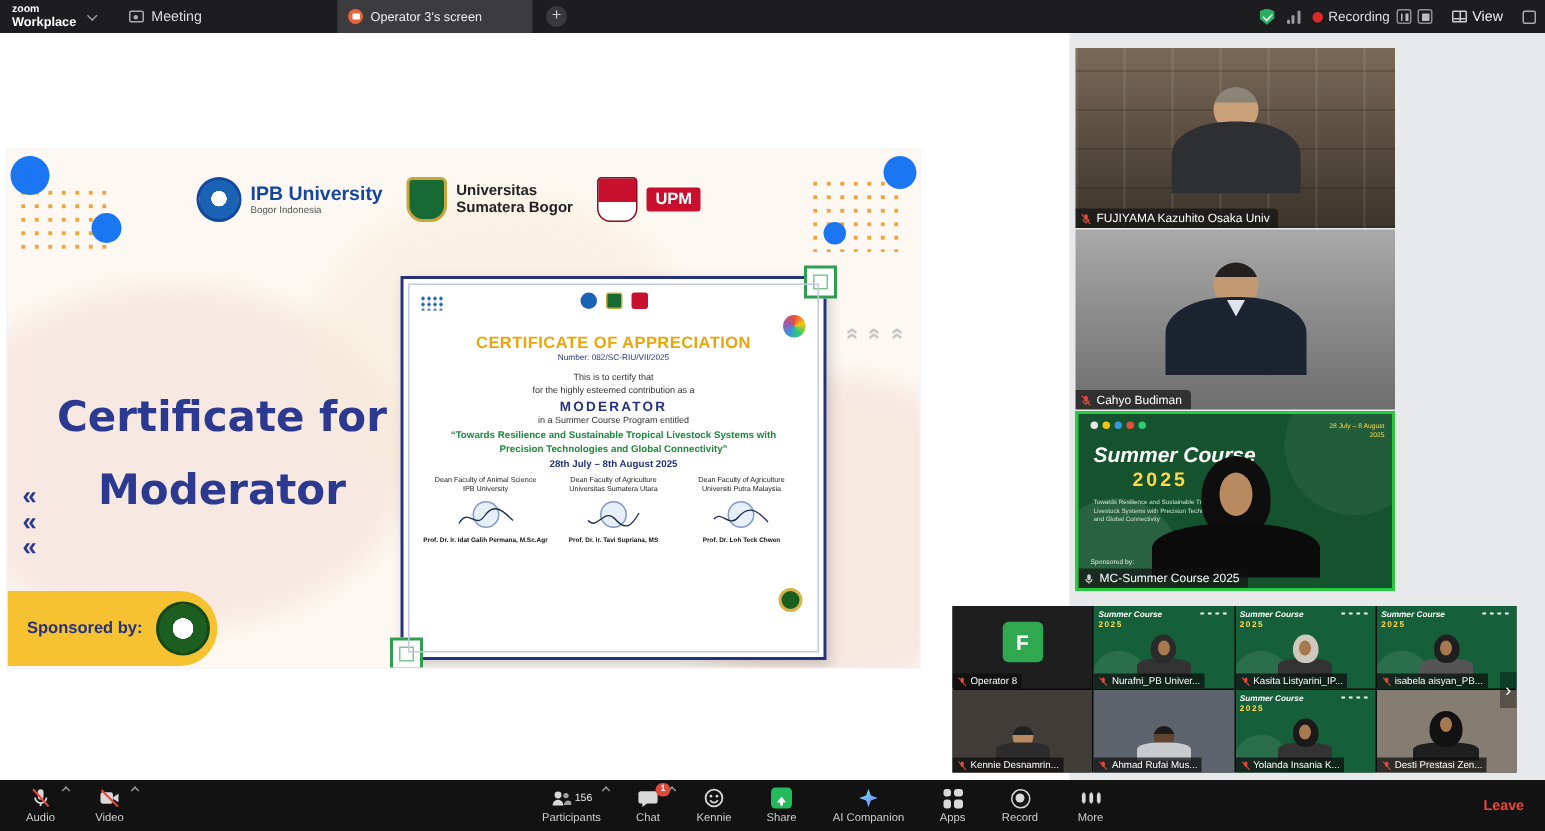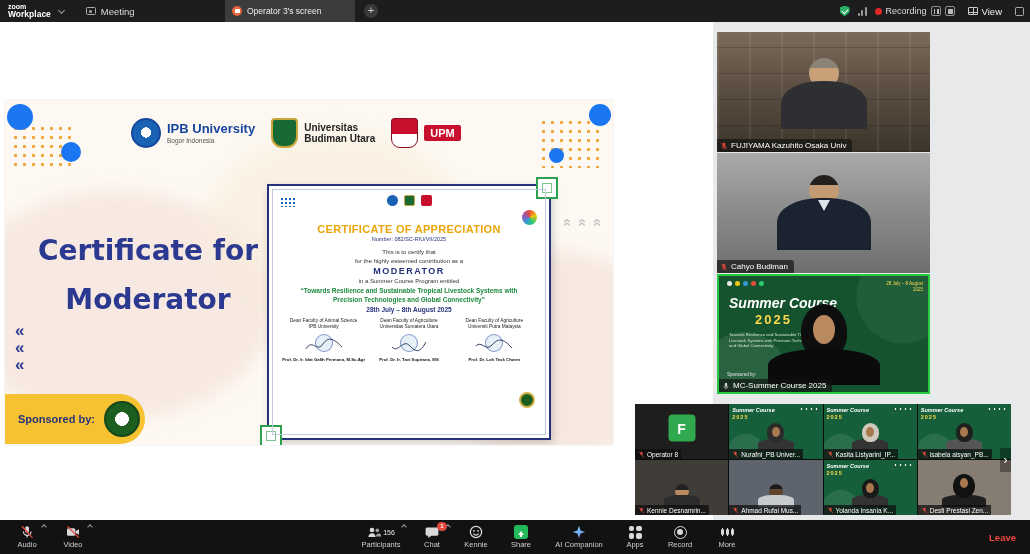--- a/index.html
+++ b/index.html
@@ -71,21 +71,21 @@
   .lg-txt .n { font-size:13px; font-weight:bold; color:#15459c; line-height:1.1; }
   .lg-txt .s { font-size:6.5px; color:#555; }
   .lg-usu-mark { width:27px; height:30px; background:#186a34; border:2px solid #caa53a; border-radius:4px 4px 11px 11px; }
   .lg-usu-txt { font-size:10px; font-weight:bold; color:#222; line-height:1.15; }
   .lg-upm-mark { width:27px; height:30px; border:1px solid #8a0f22; border-radius:3px 3px 9px 9px;
     background:linear-gradient(180deg,#c8102e 0 55%, #ffffff 55% 100%); }
   .lg-upm-box { background:#c8102e; color:#fff; font-weight:bold; font-size:11px; padding:2px 6px; border-radius:2px; }
 
   .slide-title { position:absolute; left:20px; top:134px; width:246px; text-align:center;
     color:#2b3990; font-weight:bold; font-family:"DejaVu Sans","Liberation Sans",sans-serif; z-index:3; }
-  .slide-title .t1 { font-size:28px; }
+  .slide-title .t1 { font-size:28px;margin-top:27px; }
   .slide-title .t2 { font-size:28px; margin-top:16px; }
 
   .sponsored { position:absolute; left:0; top:294px; height:50px; width:140px; background:#f6c231;
     border-radius:0 28px 28px 0; display:flex; align-items:center; gap:9px; padding-left:13px; z-index:3; }
   .sponsored-label { font-size:11px; font-weight:bold; color:#26337c; }
   .sponsored-logo { width:36px; height:36px; border-radius:50%; border:2px solid #14481a;
     background:radial-gradient(circle at 50% 50%, #ffffff 0 30%, #1b5e20 31% 100%); }
 
   
   .cert { position:absolute; left:262px; top:84px; width:284px; height:256px; background:#fff;
@@ -287,21 +287,21 @@
             <span class="lg-ipb-mark"></span>
             <span class="lg-txt">
               <div class="n">IPB University</div>
               <div class="s">Bogor Indonesia</div>
             </span>
           </div>
           <div class="lg">
             <span class="lg-usu-mark"></span>
             <span class="lg-usu-txt">
               <div>Universitas</div>
-              <div>Budiman Utara</div>
+              <div>Sumatera Bogor</div>
             </span>
           </div>
           <div class="lg">
             <span class="lg-upm-mark"></span>
             <span class="lg-upm-box">UPM</span>
           </div>
         </div>
 
         <div class="slide-title">
           <div class="t1">Certificate for</div>

